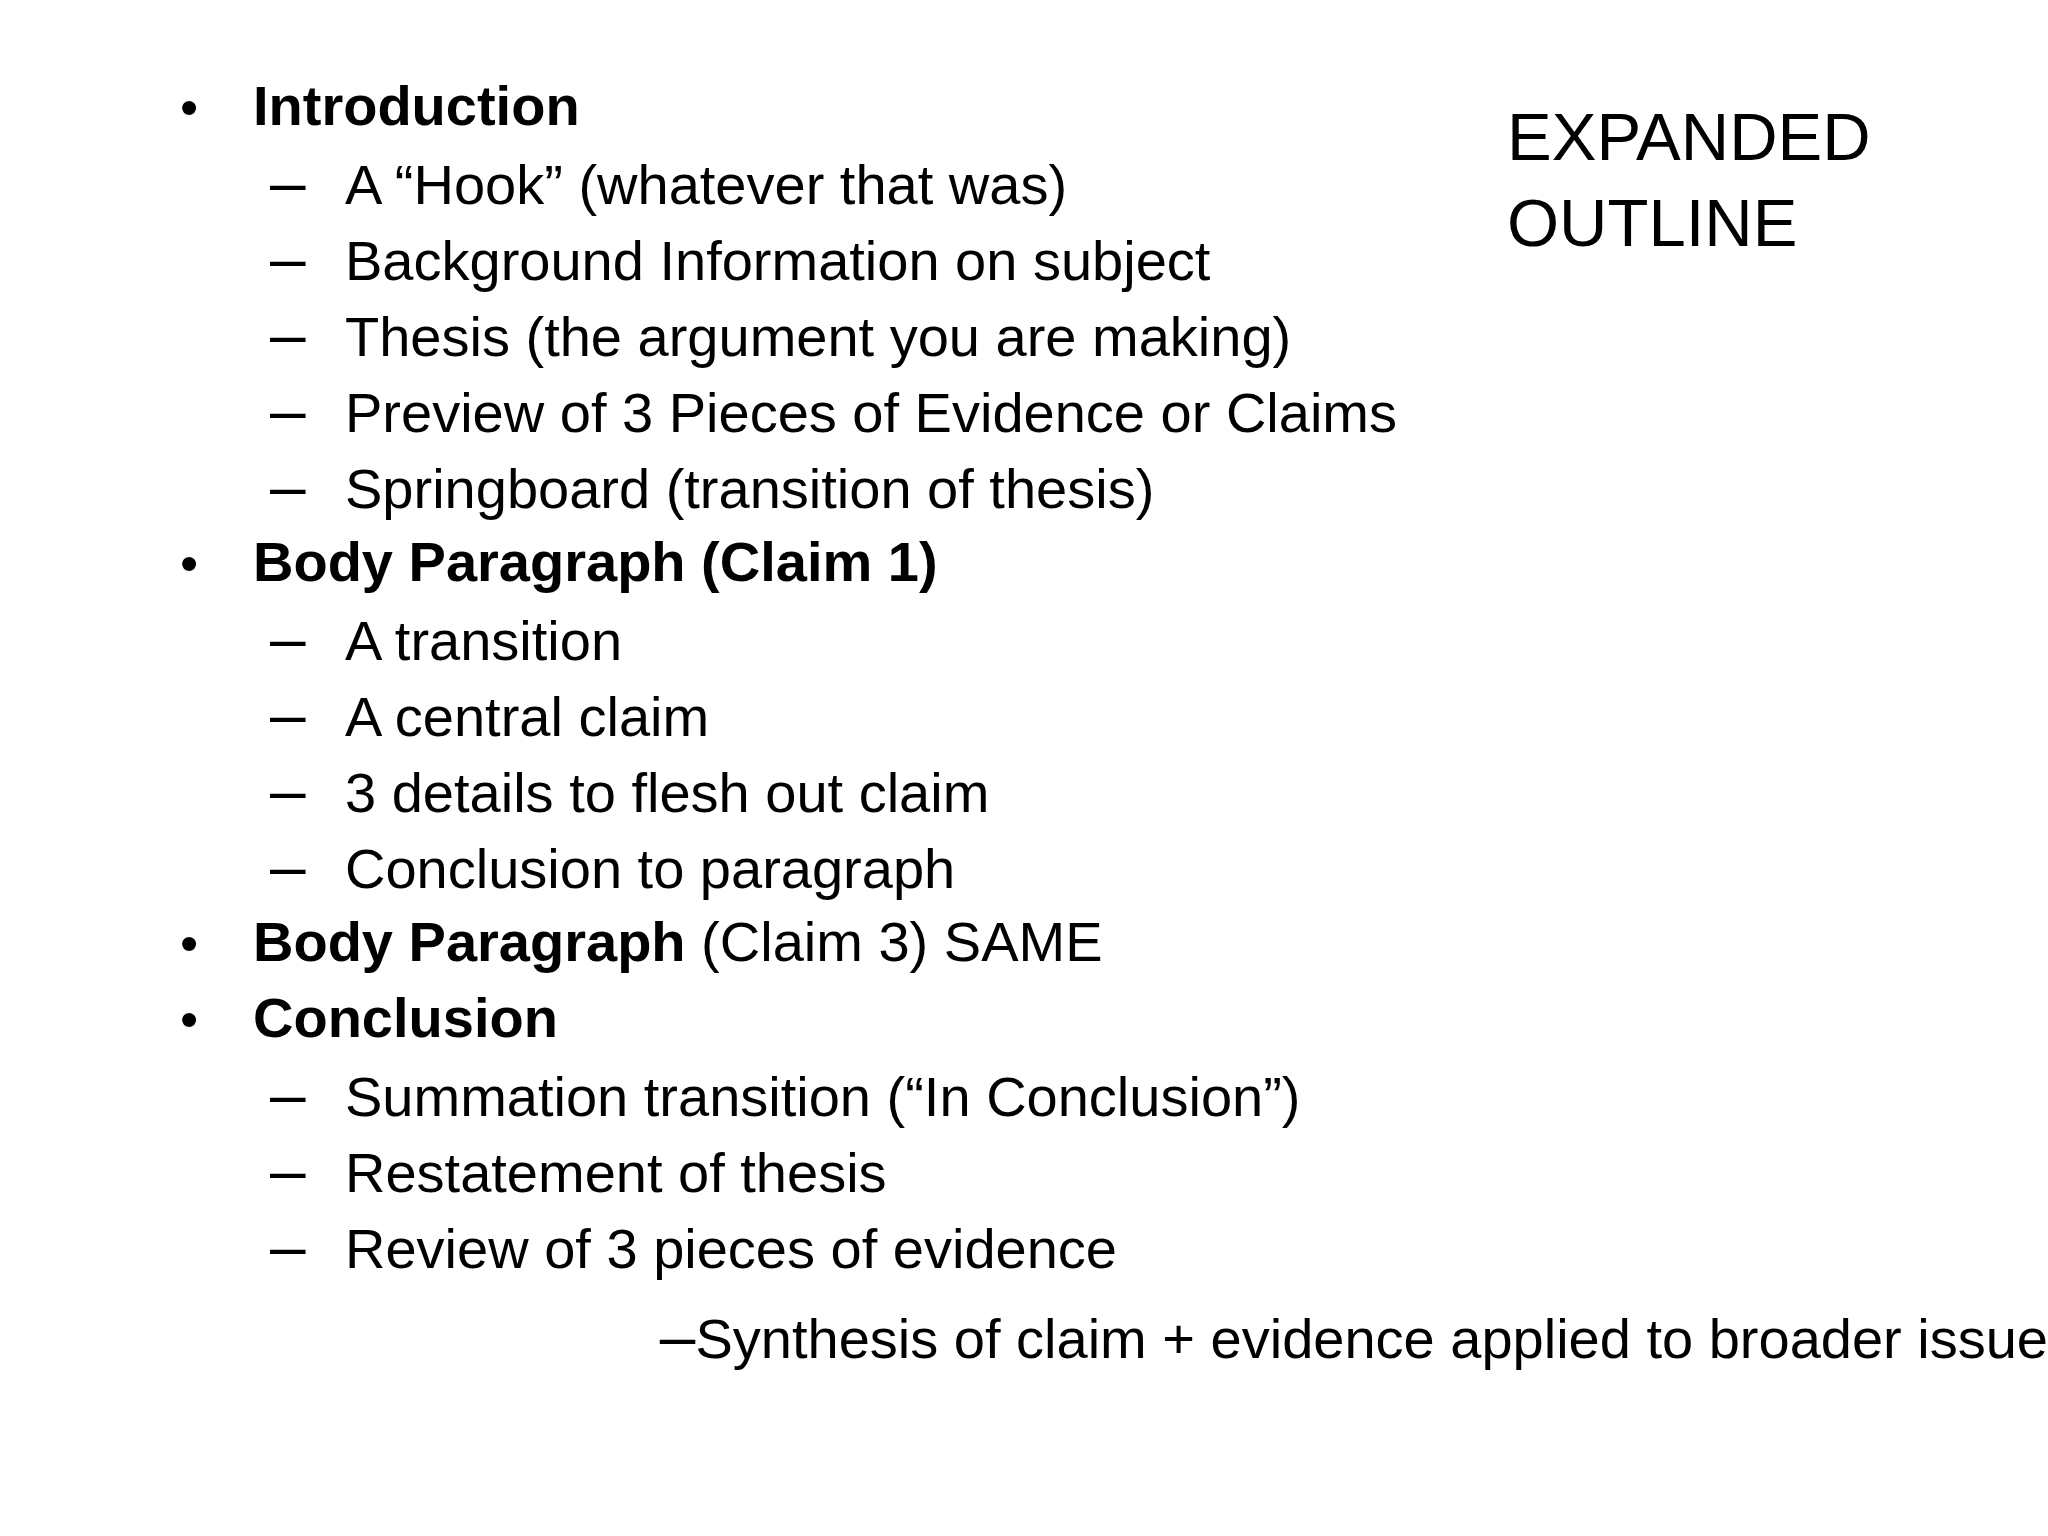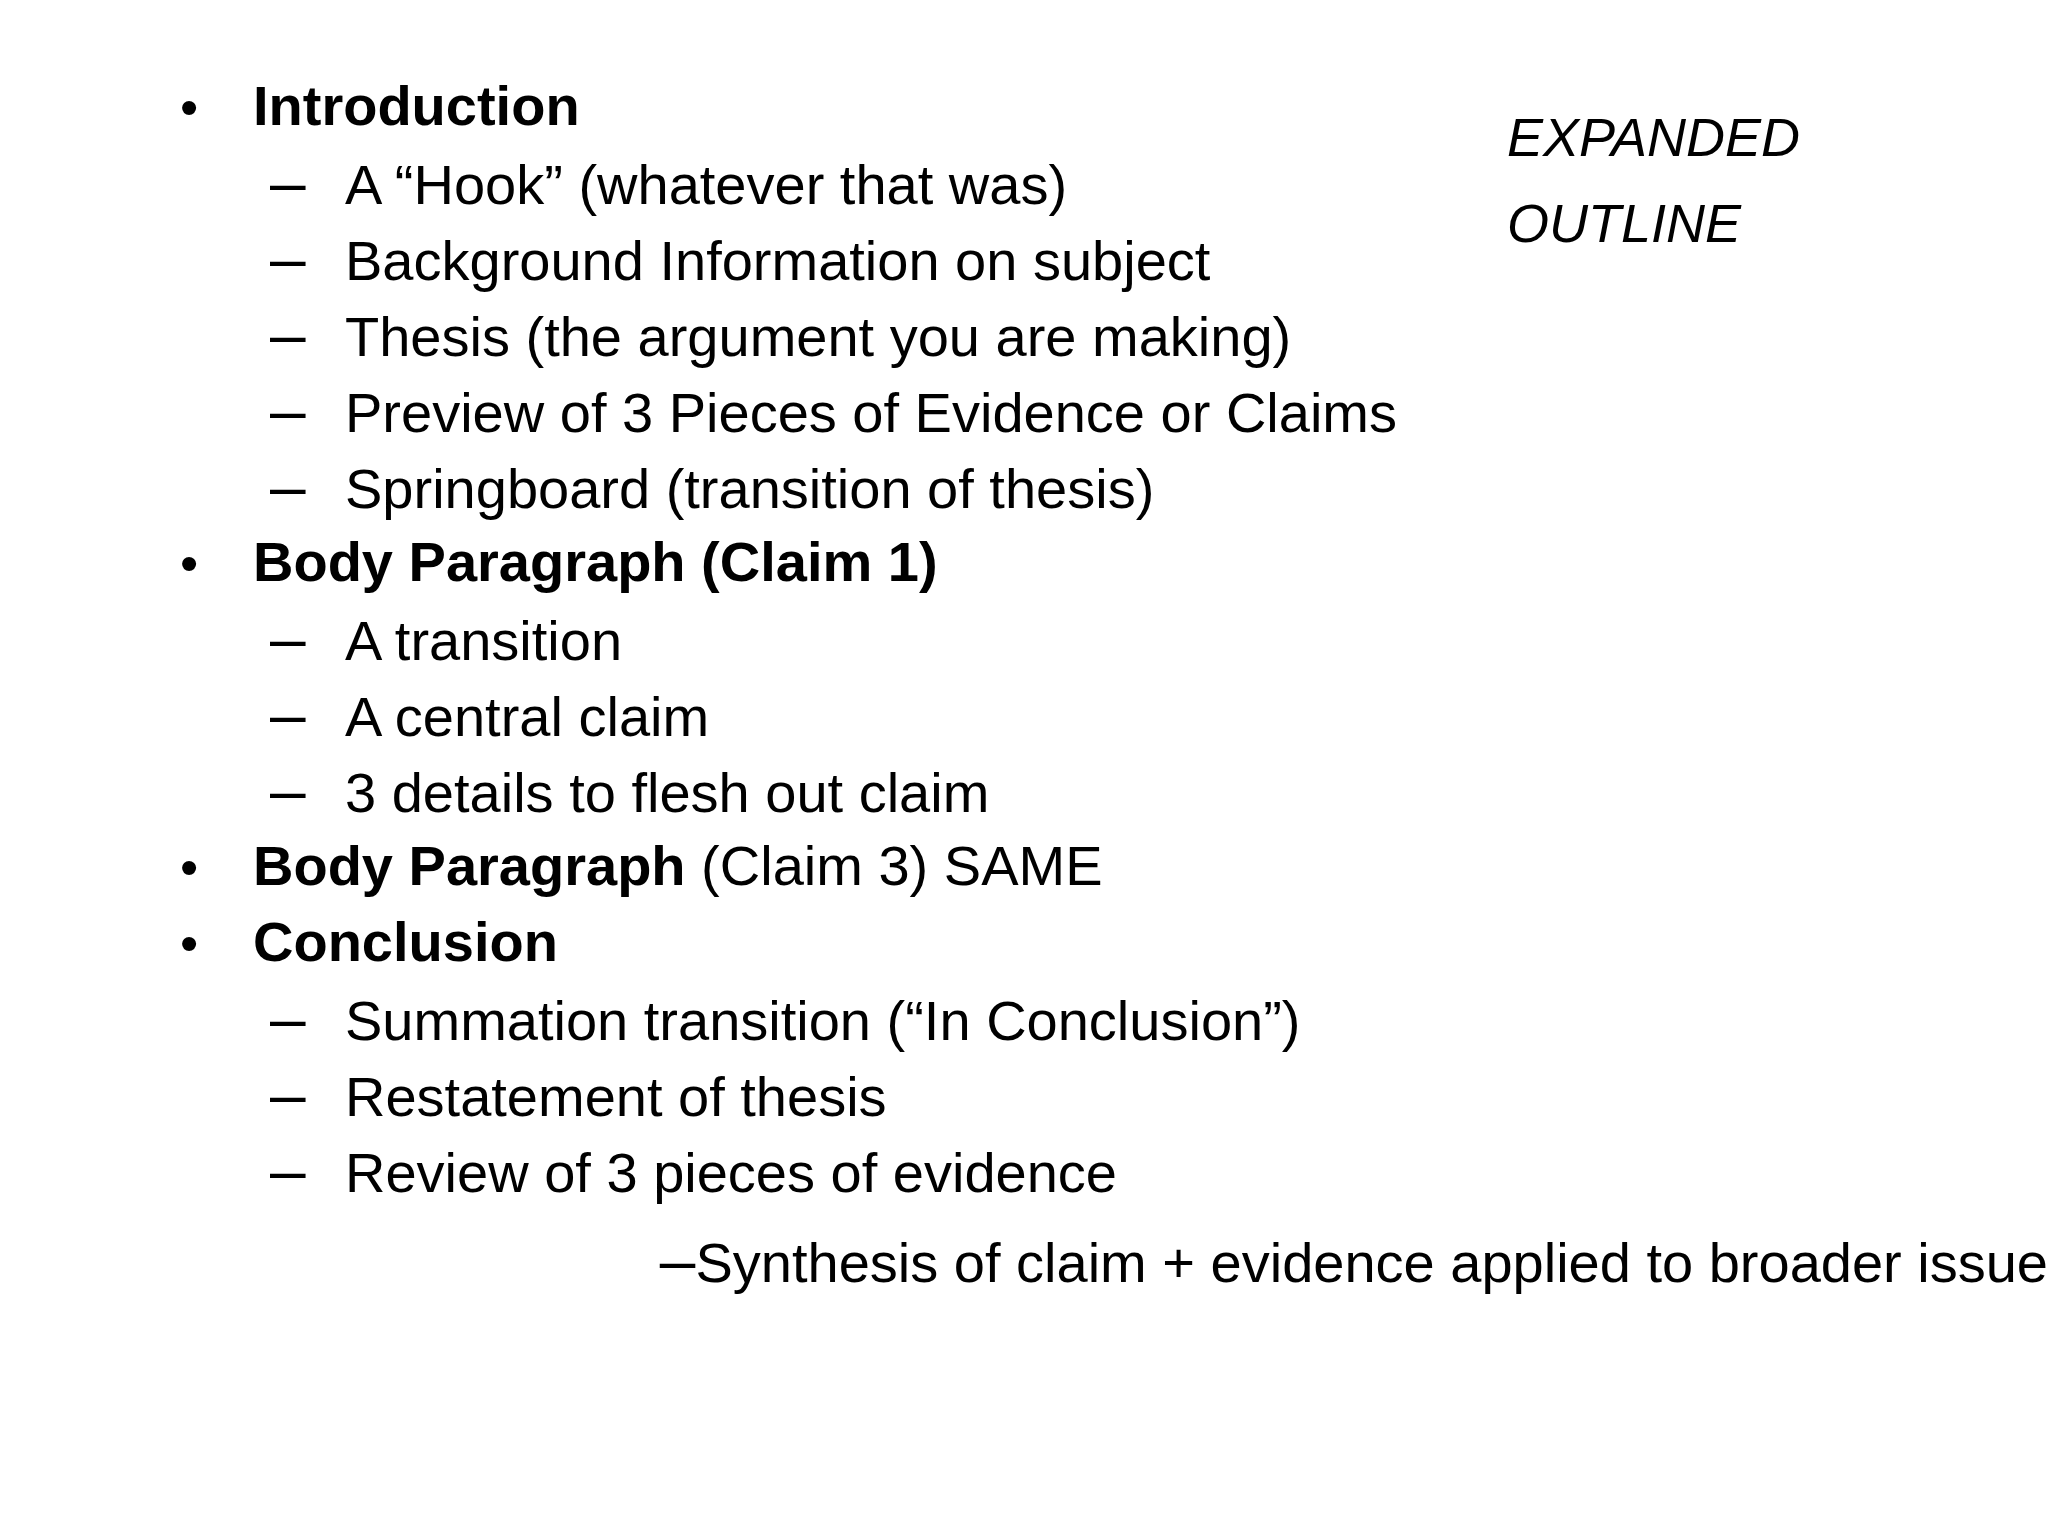--- a/index.html
+++ b/index.html
@@ -13,25 +13,24 @@
     overflow: hidden;
   }
   .slide { position: absolute; inset: 0; }
 
   
   .slide-title {
     position: absolute;
     left: 1507px;
     top: 94px;
     width: 480px;
-    font-size: 54px;
+    font-size: 67px;
     line-height: 86px;
     font-weight: 400;
     word-spacing: normal;
-    font-style: italic;
   }
 
   
   .outline {
     position: absolute;
     left: 0;
     top: 68px;
     width: 2048px;
   }
   .line {
@@ -77,20 +76,21 @@
     <div class="line l2"><span class="b2">–</span><span class="txt">Springboard (transition of thesis)</span></div>
 
     <div class="line l1"><span class="b1">•</span><span class="txt"><span class="bold">Body Paragraph (Claim 1)</span><span></span></span></div>
 
     <div class="line l2"><span class="b2">–</span><span class="txt">A transition</span></div>
 
     <div class="line l2"><span class="b2">–</span><span class="txt">A central claim</span></div>
 
     <div class="line l2"><span class="b2">–</span><span class="txt">3 details to flesh out claim</span></div>
 
+    <div class="line l2"><span class="b2">–</span><span class="txt">Conclusion to paragraph</span></div>
 
 
     <div class="line l1"><span class="b1">•</span><span class="txt"><span class="bold">Body Paragraph</span><span> (Claim 3) SAME</span></span></div>
 
     <div class="line l1"><span class="b1">•</span><span class="txt"><span class="bold">Conclusion</span><span></span></span></div>
 
     <div class="line l2"><span class="b2">–</span><span class="txt">Summation transition (“In Conclusion”)</span></div>
 
     <div class="line l2"><span class="b2">–</span><span class="txt">Restatement of thesis</span></div>
 

